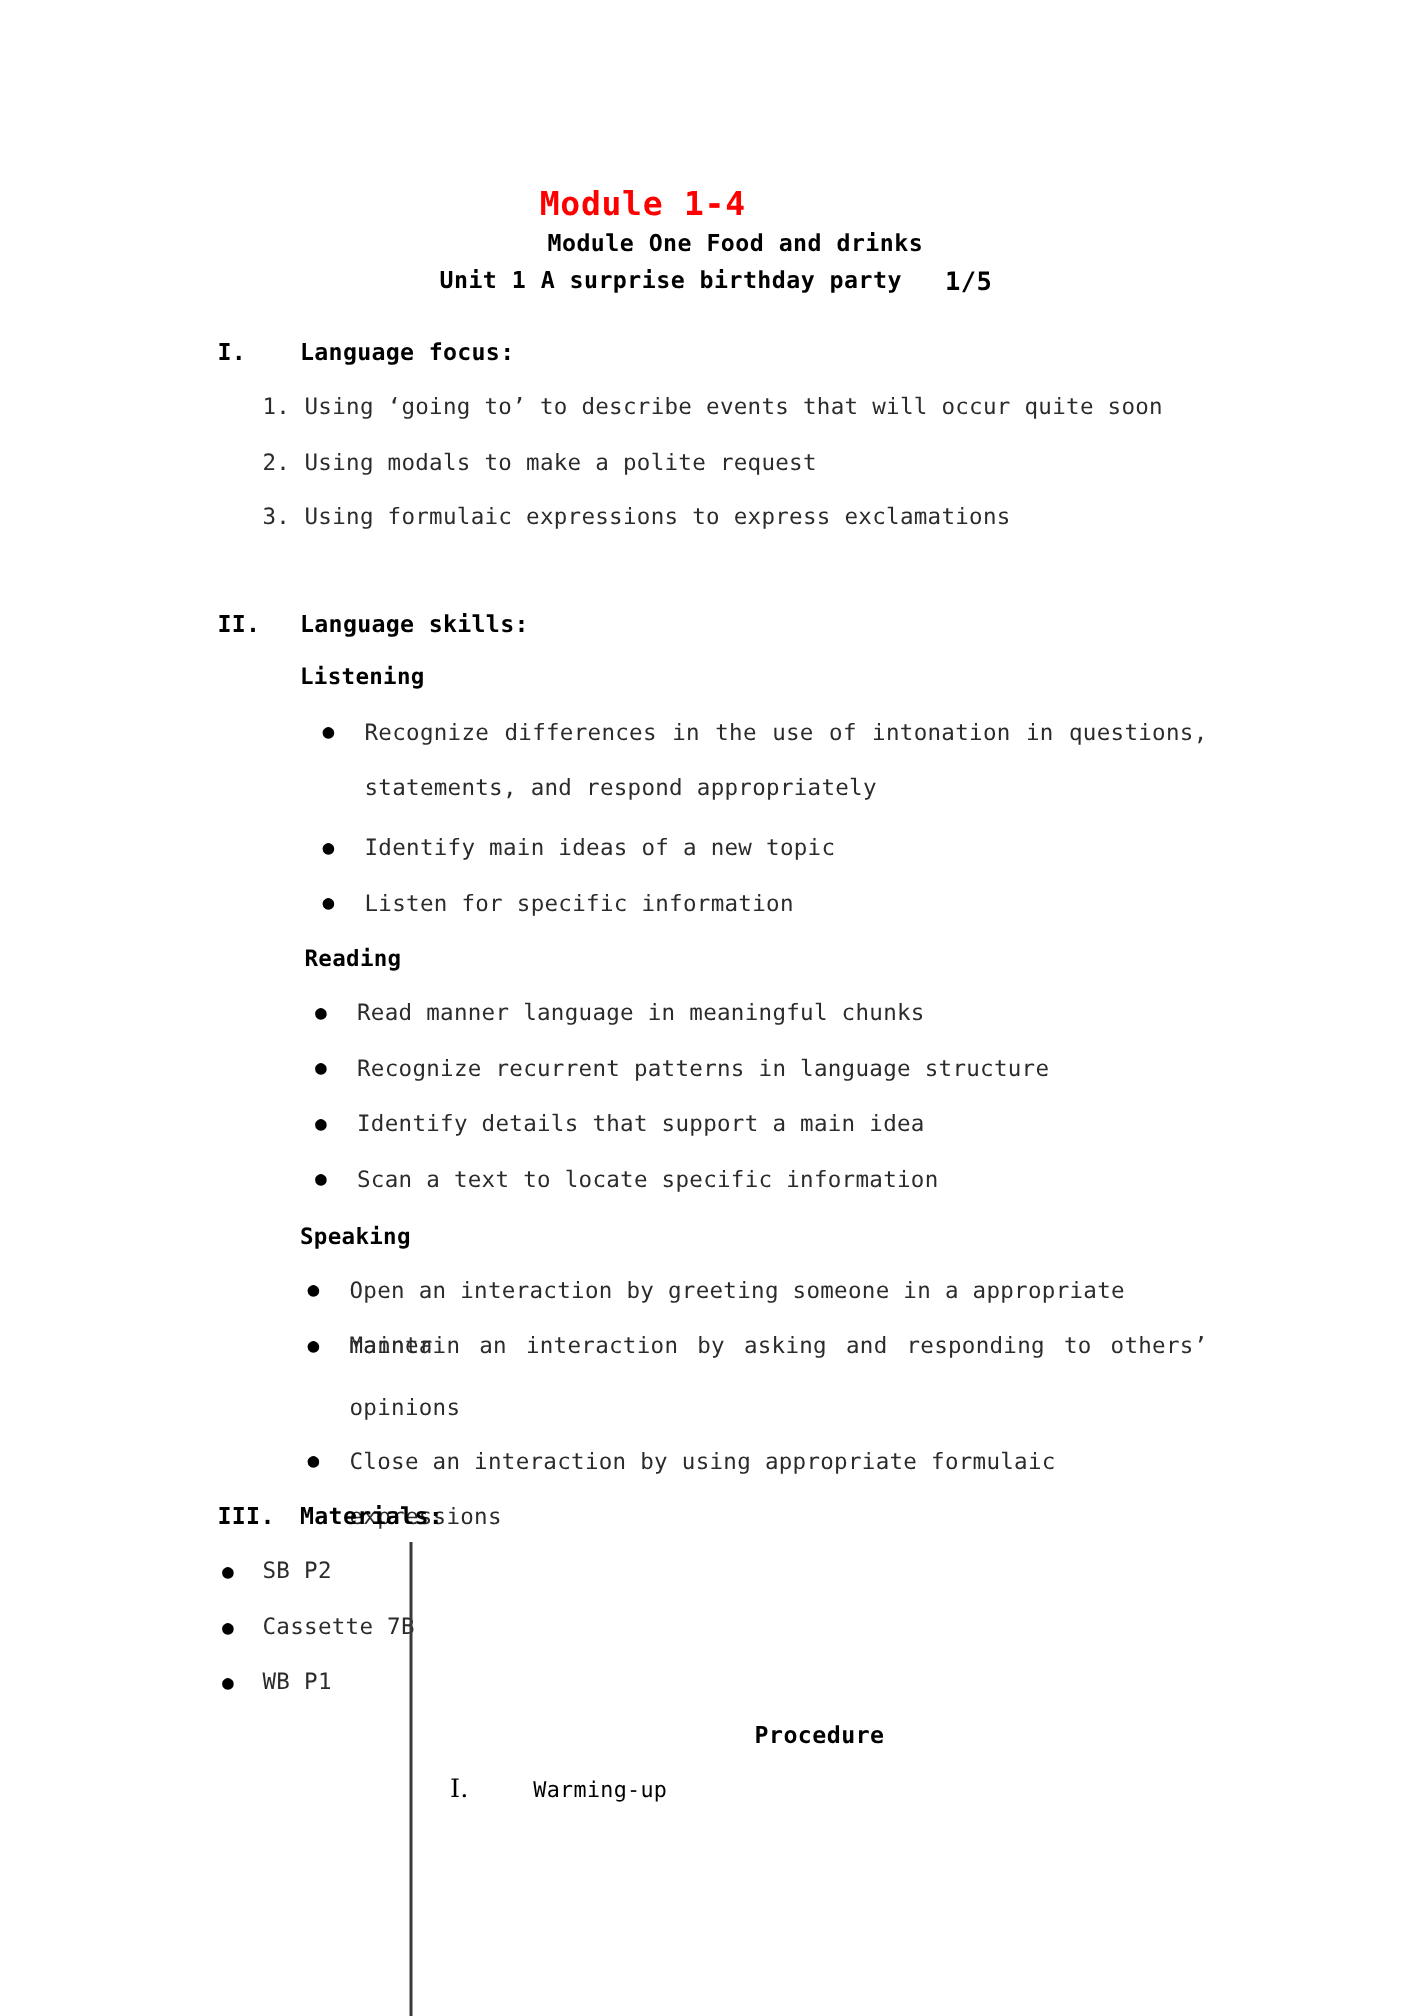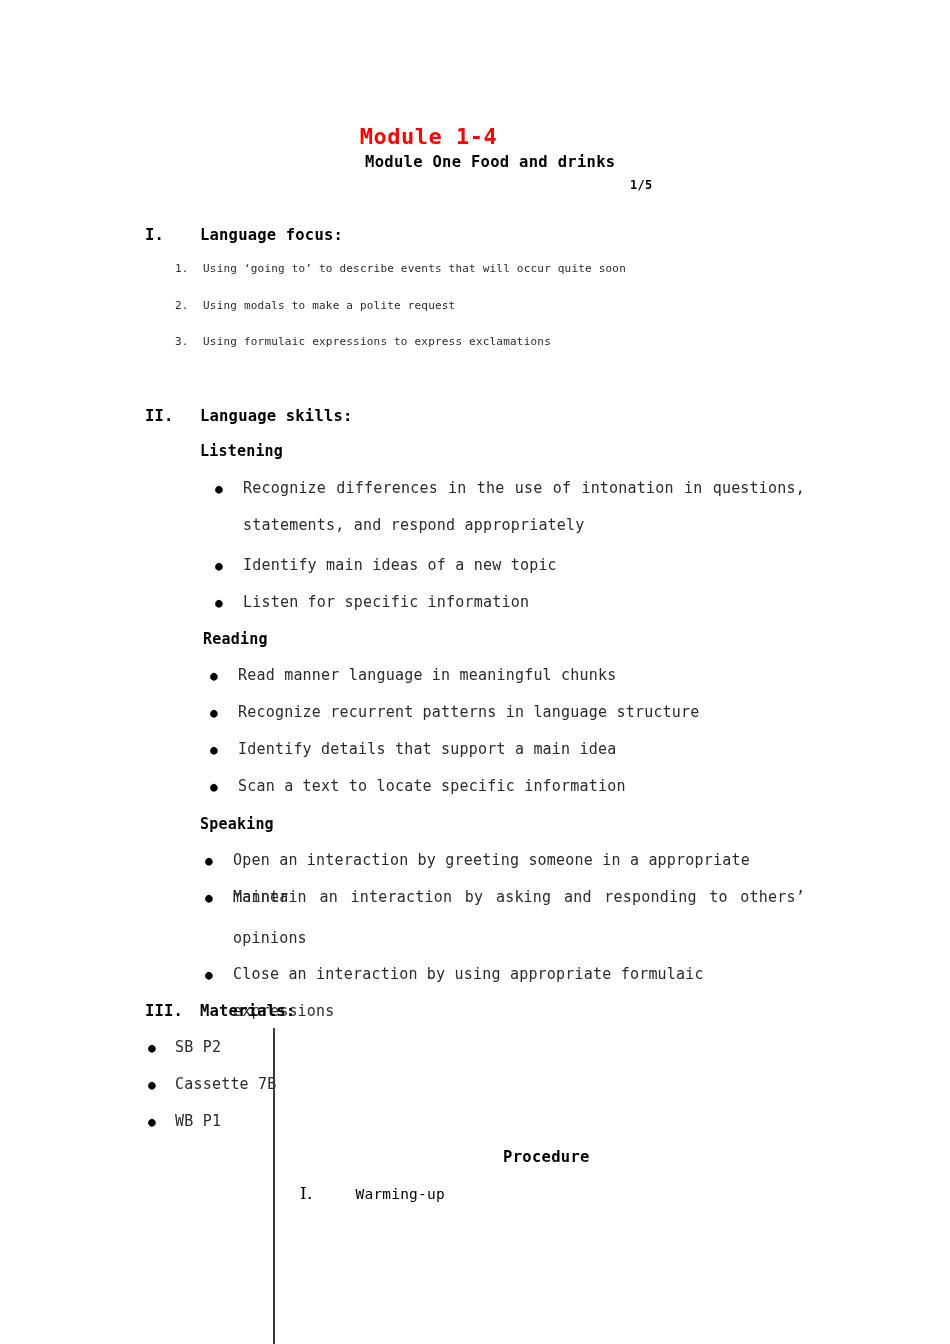--- a/index.html
+++ b/index.html
@@ -47,42 +47,42 @@
     left: 293px;
     font-weight: bold;
     font-size: 15.5px;
     letter-spacing: 0.3px;
   }
   .doc-pageno {
     position: absolute;
     top: 178px;
     left: 630px;
     font-weight: bold;
-    font-size: 12px;
+    font-size: 17px;
     letter-spacing: 0.3px;
   }
 
   
   .sec {
     position: absolute;
     left: 145px;
     font-weight: bold;
     font-size: 15.5px;
     letter-spacing: 0.2px;
   }
   .sec .num {
     display: inline-block;
     width: 55px;
   }
 
   
   .numitem {
     position: absolute;
     left: 175px;
-    font-size: 11px;
+    font-size: 15px;
     color: #2b2b2b;
     letter-spacing: 0.2px;
     font-weight: 400;
   }
   .numitem .n {
     display: inline-block;
     width: 28px;
   }
 
   
@@ -172,20 +172,21 @@
     margin-left: 43px;
   }
 </style>
 </head>
 <body>
 
 <div class="page">
 
   <div class="doc-title">Module 1-4</div>
   <div class="doc-subtitle">Module One Food and drinks</div>
+  <div class="doc-unitline">Unit 1 A surprise birthday party</div>
   <div class="doc-pageno">1/5</div>
 
   <div class="sec" style="top:226px">
     <span class="num">I.</span><span>Language focus:</span>
   </div>
 
   <div class="numitem" style="top:262px">
     <span class="n">1.</span><span>Using  ‘going to’  to describe events that will occur quite soon</span>
   </div>
   <div class="numitem" style="top:299px">

